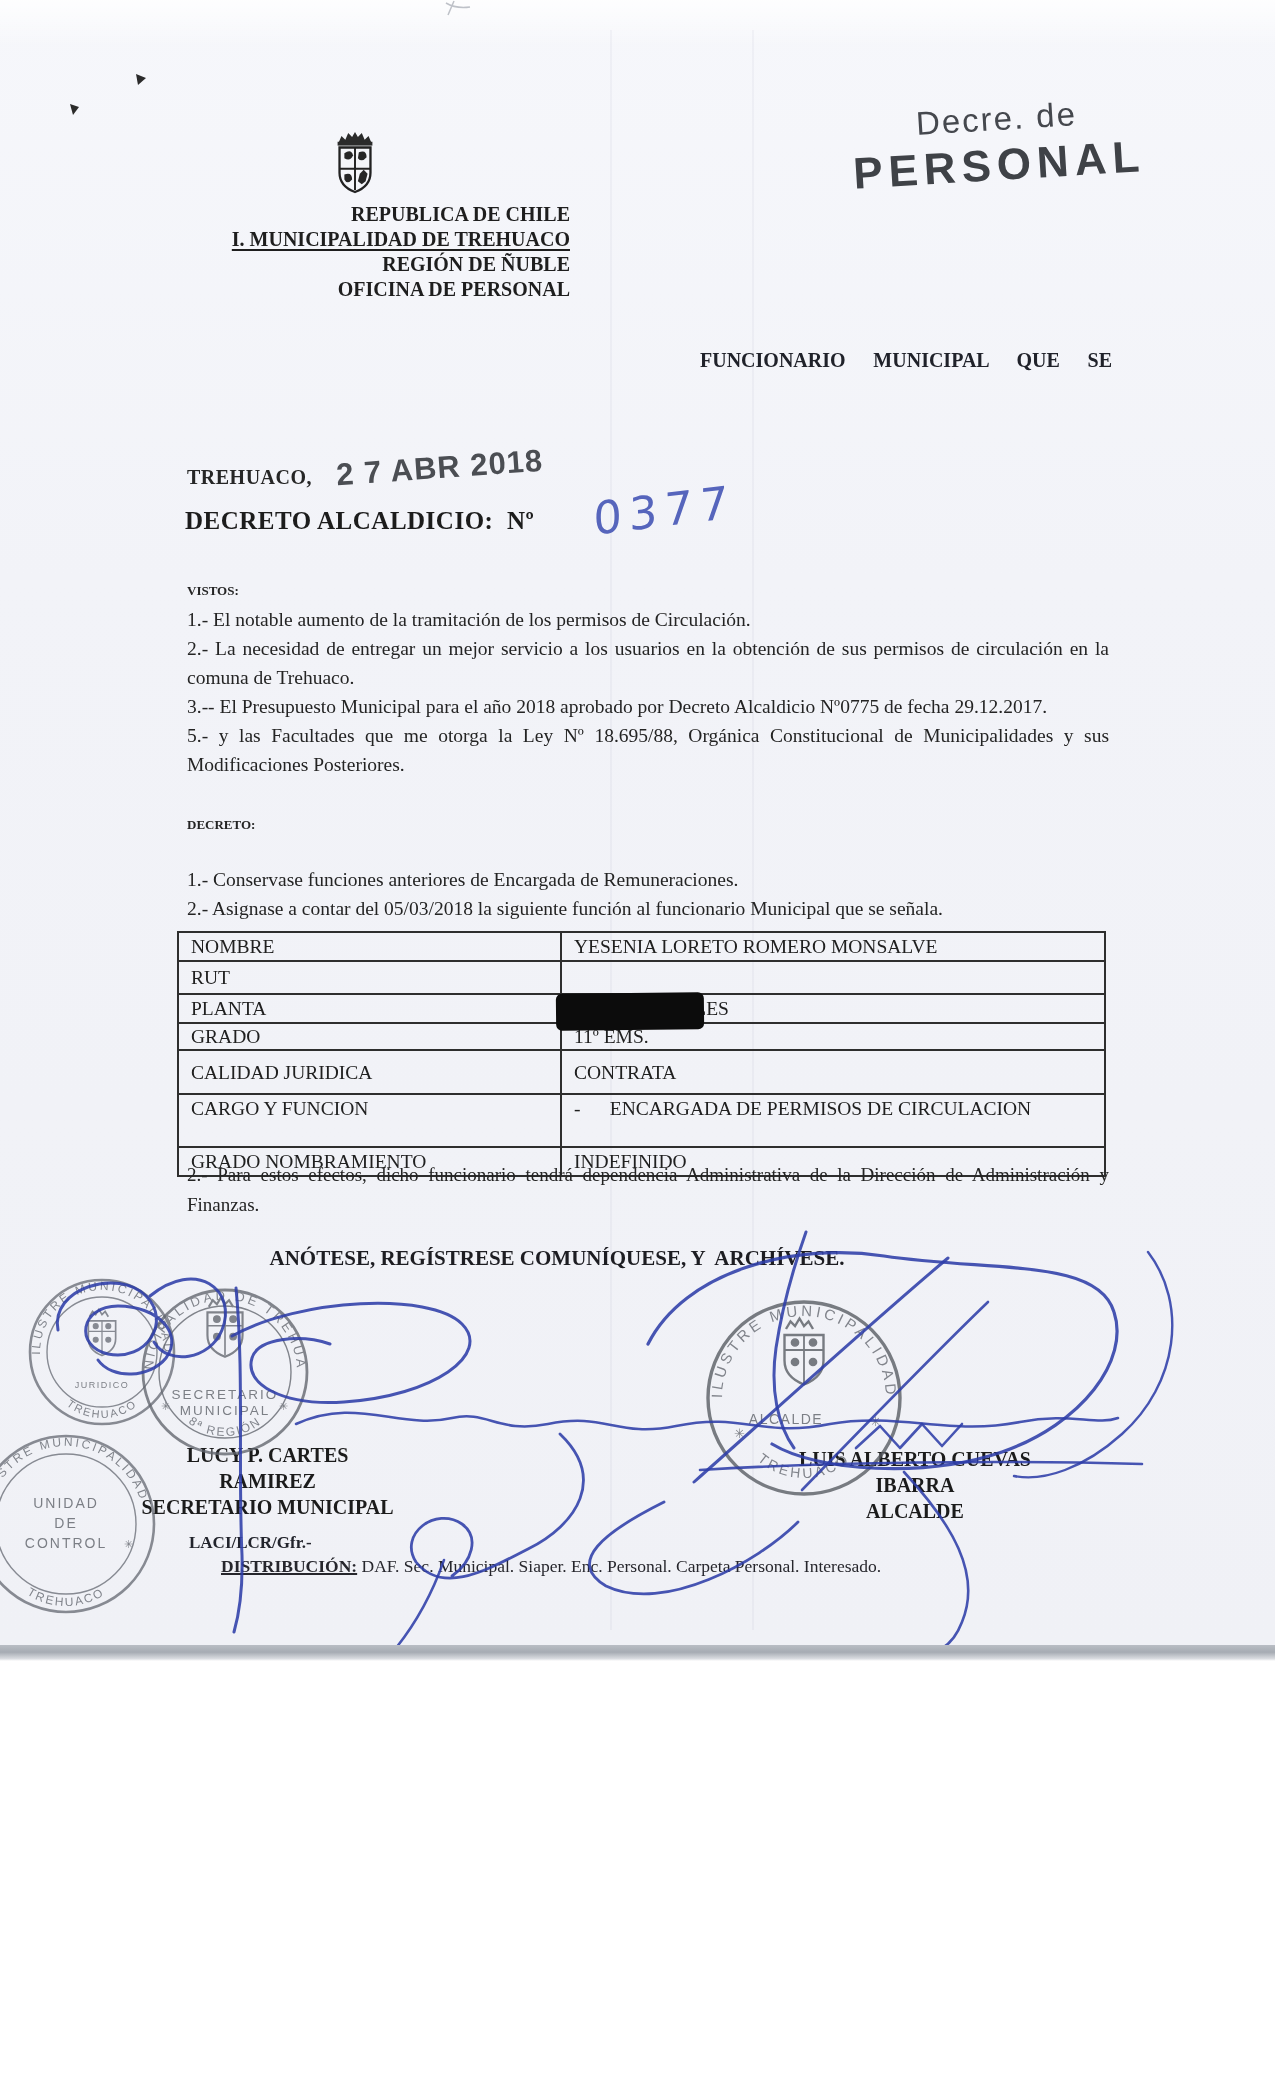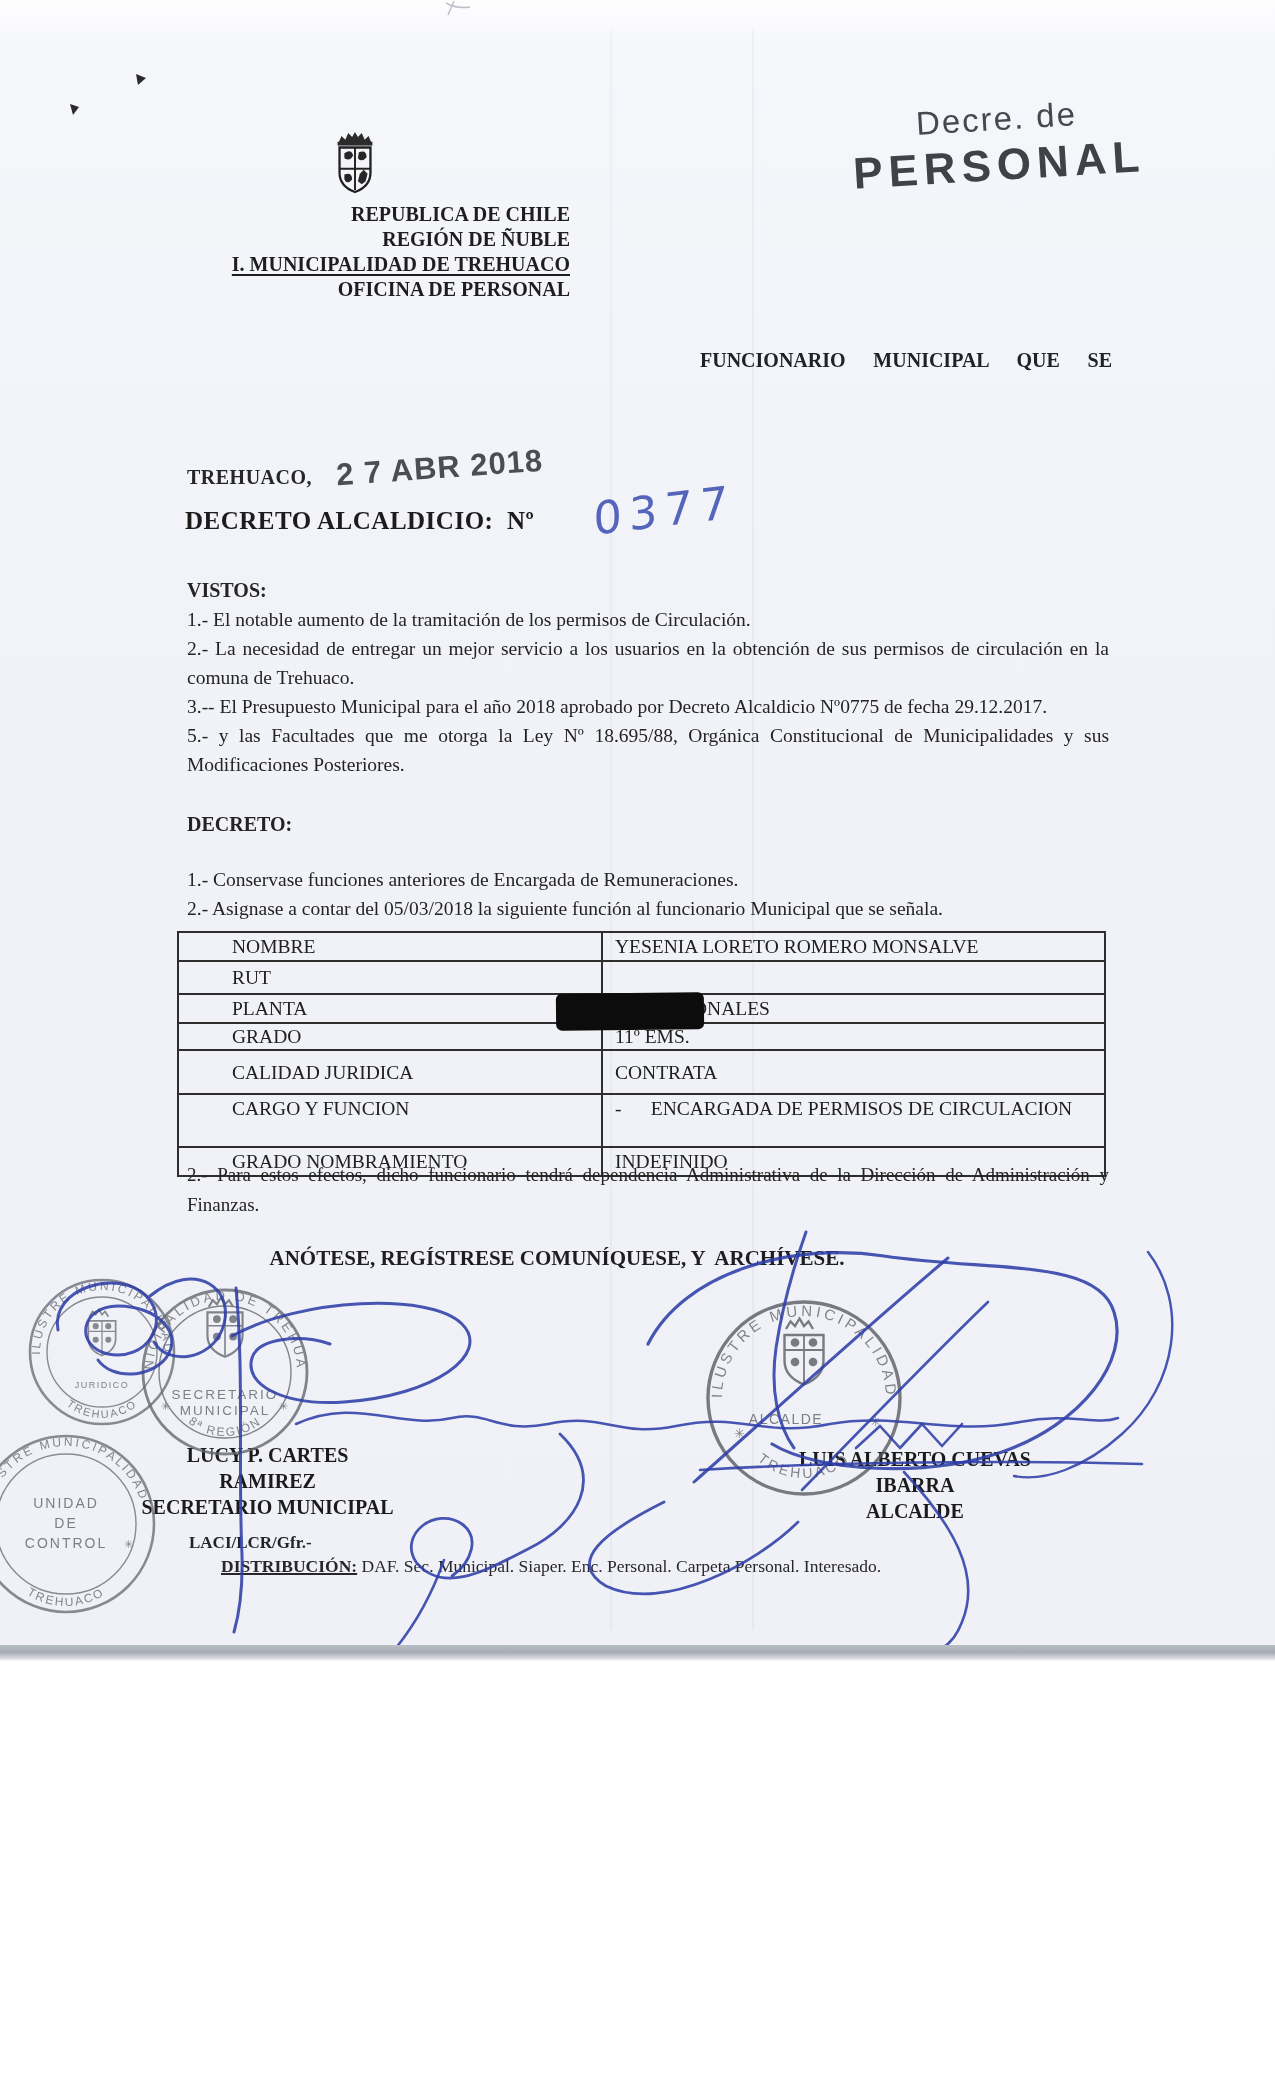--- a/index.html
+++ b/index.html
@@ -36,28 +36,28 @@
   
   #city-line{left:187px;top:466px;font-size:20px;font-weight:bold;letter-spacing:.5px;}
   #date-stamp{left:336px;top:450px;font-family:"Liberation Sans",sans-serif;font-size:31px;
               font-weight:bold;color:#3d4046;letter-spacing:1px;transform:rotate(-4deg);opacity:.92;}
   #decree-line{left:185px;top:507px;font-size:25px;font-weight:bold;letter-spacing:.5px;color:#1c1c1c;}
   #decree-number{left:593px;top:484px;font-family:"DejaVu Sans",sans-serif;font-size:45px;
               color:#4656b6;transform:rotate(-7deg) skewX(-6deg);letter-spacing:7px;opacity:.9;}
 
   
   #body-text{left:187px;top:576px;width:922px;font-size:19.5px;line-height:29px;color:#242424;}
-  #body-text .hd{font-weight:bold;font-size:20px;}
+  #body-text .hd{font-weight:bold;font-size:13px;}
   #body-text p{margin:0;text-align:justify;}
   #decreto-hd{margin-top:31px;}
   #decreto-items{margin-top:26px;}
 
   
   #info-table{left:177px;top:931px;width:925px;border:2px solid #2e2e2e;font-size:19.5px;color:#202020;}
-  .trow{display:grid;grid-template-columns:381px 1fr;box-sizing:border-box;padding-left:41px;}
+  .trow{display:grid;grid-template-columns:381px 1fr;box-sizing:border-box;}
   .trow + .trow{border-top:2px solid #2e2e2e;}
   .tcell{padding:1px 10px 0 12px;display:flex;align-items:center;white-space:pre-wrap;}
   .tcell.val{border-left:2px solid #2e2e2e;}
   .trow.tall .tcell{align-items:flex-start;padding-top:3px;}
   #rut-redaction{left:556px;top:993px;width:148px;height:37px;background:#0c0c0c;
                  border-radius:6px;transform:rotate(-0.6deg);}
 
   
   #closing-par{left:187px;top:1160px;width:922px;font-size:19px;line-height:30px;
                text-align:justify;color:#242424;}
@@ -94,22 +94,22 @@
         <path d="M13,15 l3,-7 4,4 3,-7 4,4 3,-5 3,5 4,-4 3,7 4,-4 3,7 z" fill="#2b2b2b"></path>
         <rect x="12" y="14" width="36" height="4" fill="#2b2b2b"></rect>
         <path d="M14,20 h32 v26 q0,14 -16,20 q-16,-6 -16,-20 z" fill="#f4f5f9" stroke="#222" stroke-width="2.4"></path>
         <path d="M30,20 V64 M14,42 H46" stroke="#222" stroke-width="2"></path>
         <path d="M19,26 q7,-5 9,2 q-3,7 -9,3 z" fill="#262626"></path>
         <path d="M34,25 q8,-3 8,5 q-5,6 -9,1 z" fill="#262626"></path>
         <path d="M19,48 q8,-3 8,5 q-5,6 -8,0 z" fill="#262626"></path>
         <path d="M35,47 l4,-4 4,4 -2,8 -4,3 -4,-3 z" fill="#262626"></path>
       </svg>
       <div>REPUBLICA DE CHILE</div>
+      <div id="muni-line">I. MUNICIPALIDAD DE TREHUACO</div>
       <div>REGIÓN DE ÑUBLE</div>
-      <div id="muni-line">I. MUNICIPALIDAD DE TREHUACO</div>
       <div>OFICINA DE PERSONAL</div>
     </div>
 
     <div id="corner-stamp" class="abs">
       <div class="l1">Decre. de</div>
       <div class="l2">PERSONAL</div>
     </div>
 
     <div id="ref-block" class="abs">
       <div class="ref-just">FUNCIONARIO MUNICIPAL QUE SE</div>

